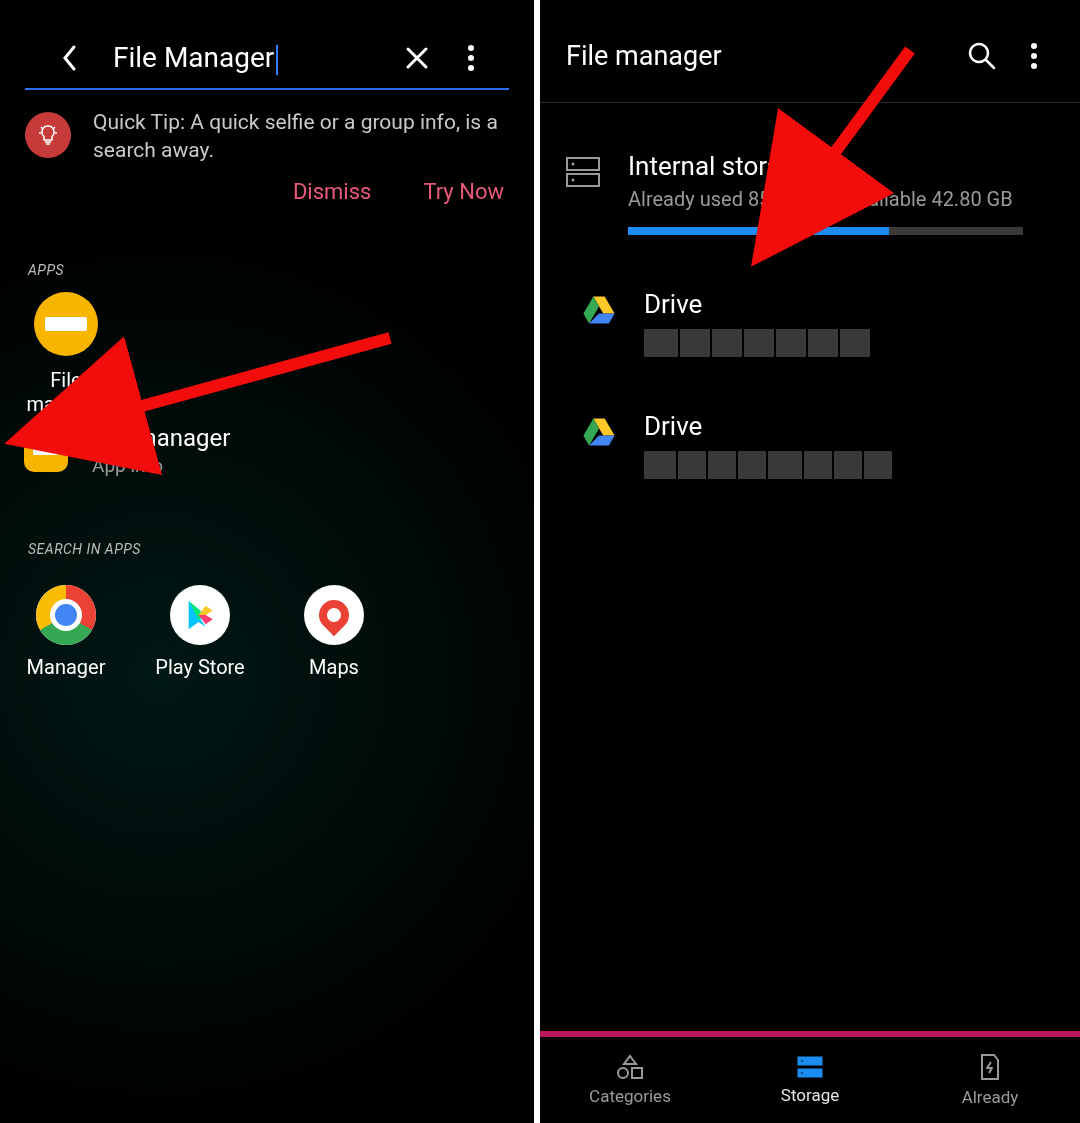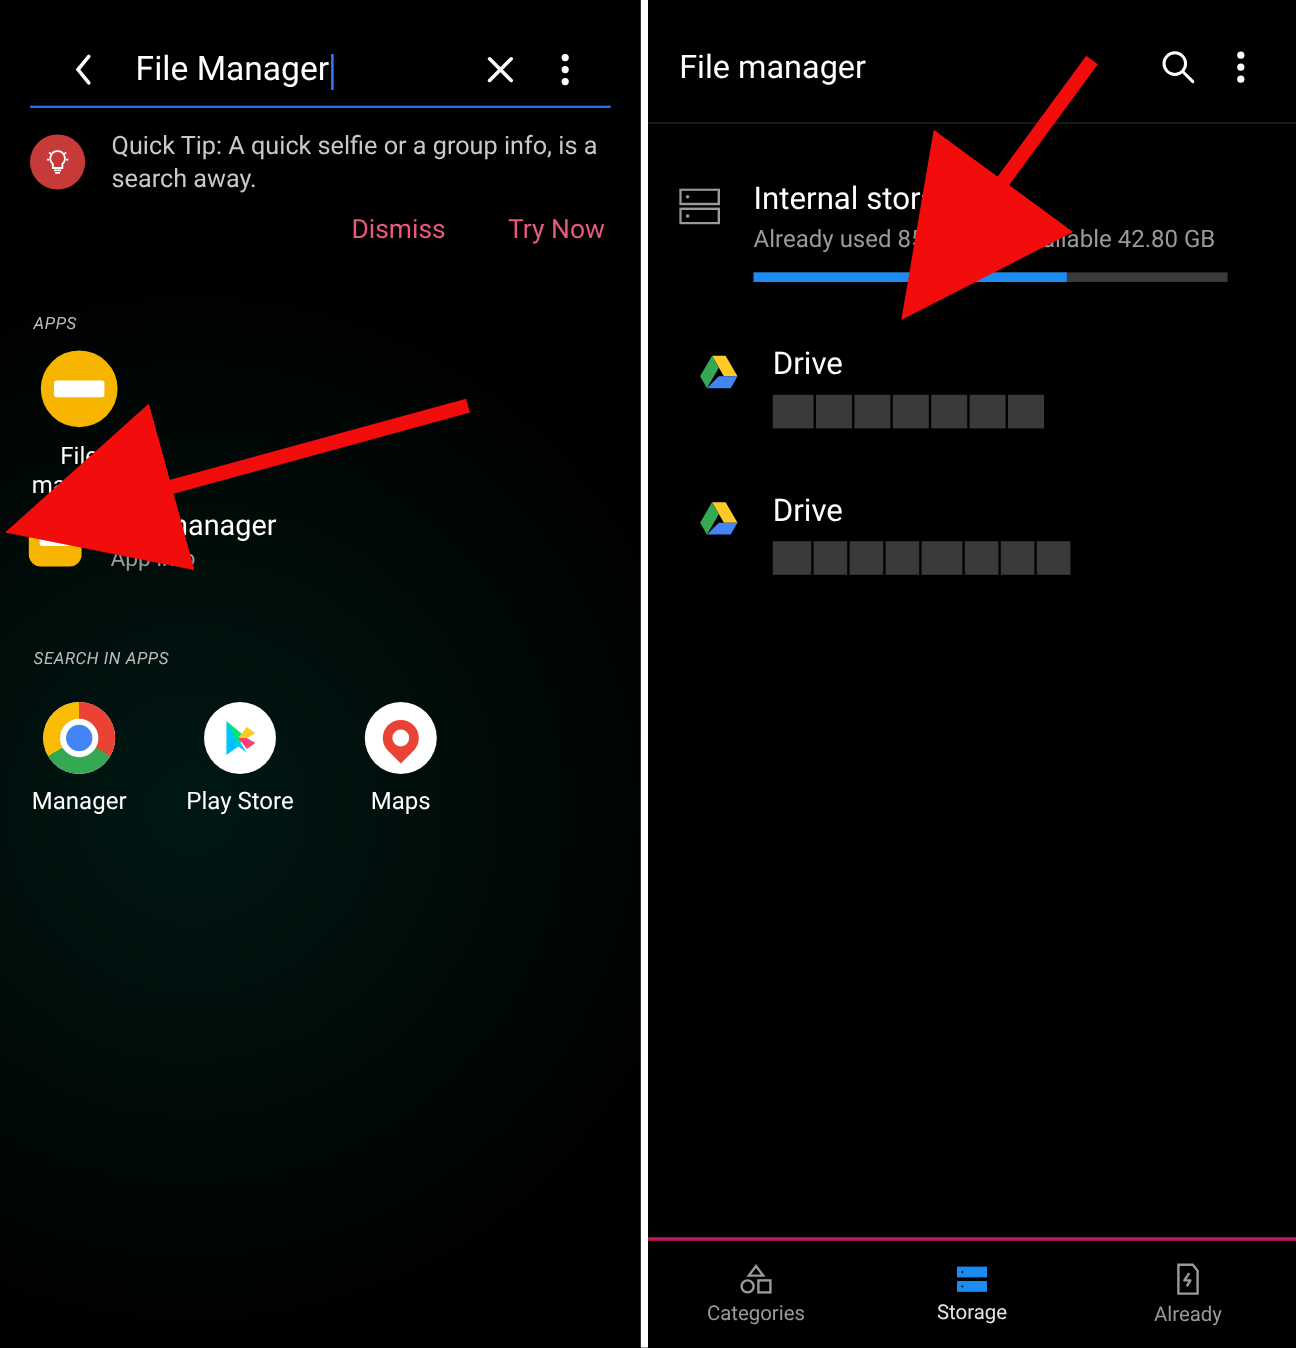--- a/index.html
+++ b/index.html
@@ -88,21 +88,21 @@
   .st-title { font-size:26px; color:#fff; }
   .st-sub { font-size:20px; color:#9a9a9a; margin-top:6px; }
   .st-sub .used, .st-sub .avail { margin-right:12px; }
   .st-bar { height:8px; background:#3a3a3a; margin-top:16px; position:relative; width: 395px; }
   .st-bar-fill { height:100%; background:#1b8cf2; }
   .redacted { display:flex; gap:2px; margin-top:10px; }
   .redacted span { display:block; height:28px; background:#3a3a3a; }
 
   .bottom-nav {
     position:absolute; bottom:0; left:0; right:0; height:92px;
-    display:flex; border-top:3px solid #be185d;
+    display:flex; border-top:6px solid #be185d;
     background:#000;
   }
   .nav-item { flex:1; display:flex; flex-direction:column; align-items:center; justify-content:center; cursor:pointer; gap:6px; }
   .nav-label { font-size:17px; color:#9a9a9a; }
   .nav-item.active .nav-label { color:#e5e5e5; }
   .nav-item.active svg { stroke:#1b8cf2; fill:#1b8cf2; }
 
   
   .chrome { position:relative; width:60px; height:60px; border-radius:50%;
     background: conic-gradient(#ea4335 0 120deg, #34a853 120deg 240deg, #fbbc05 240deg 360deg); }

